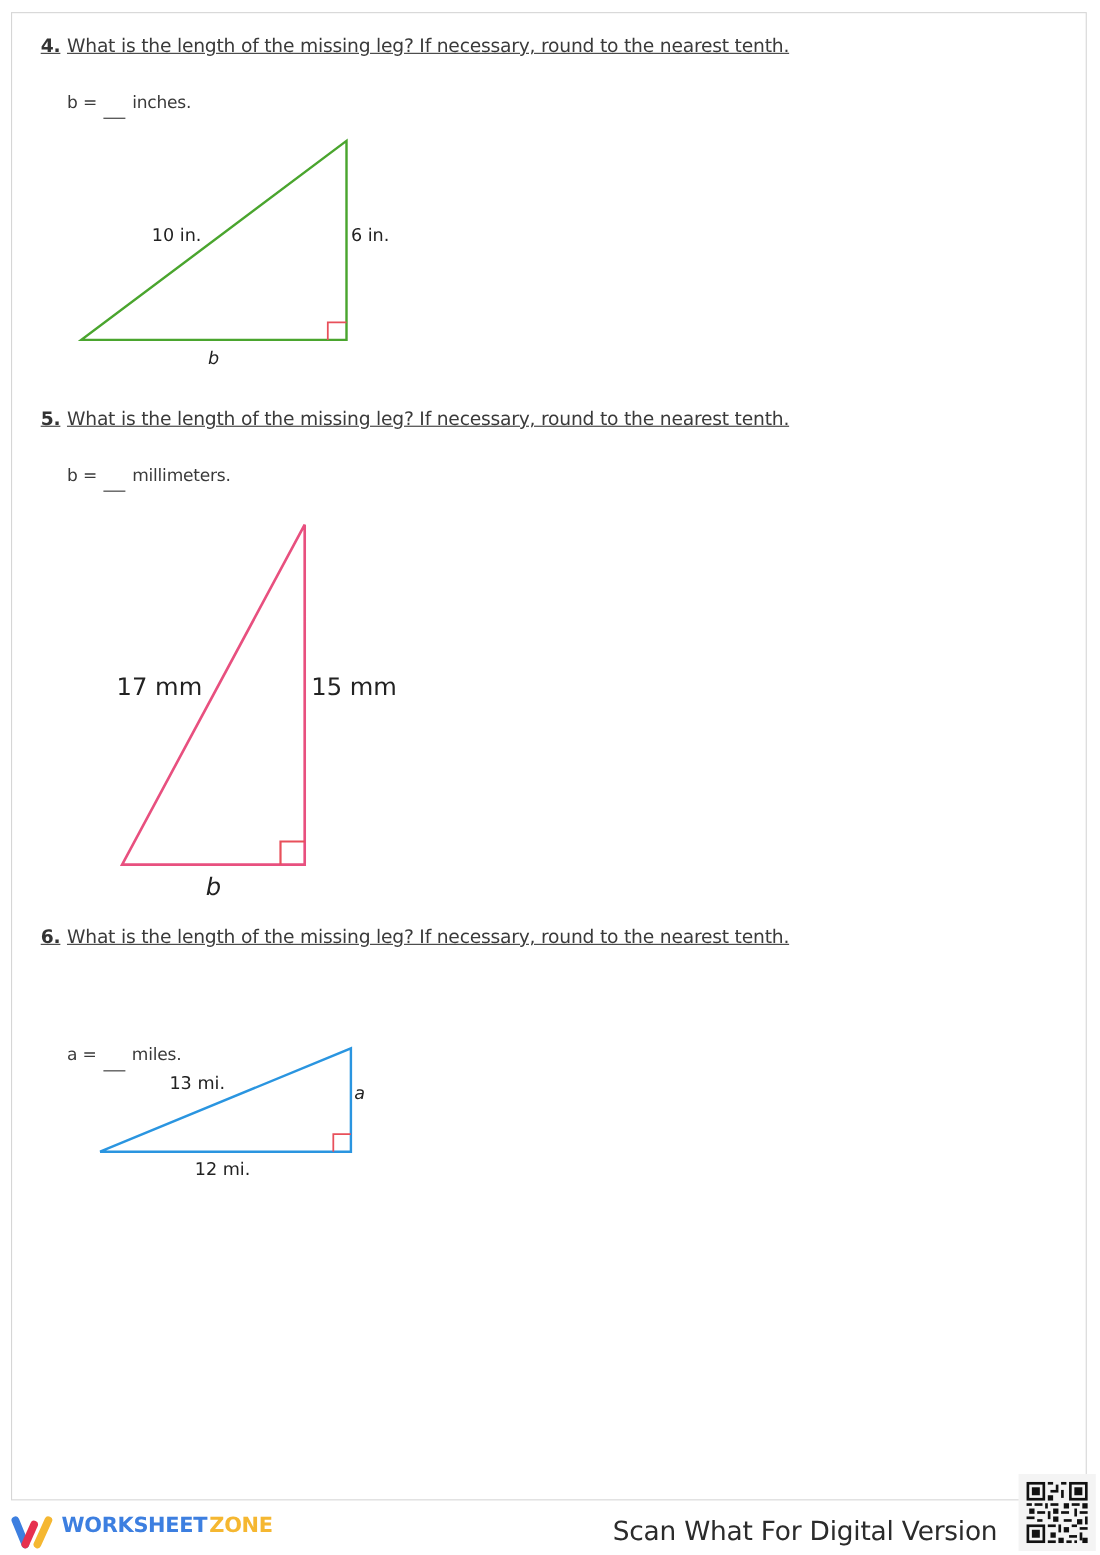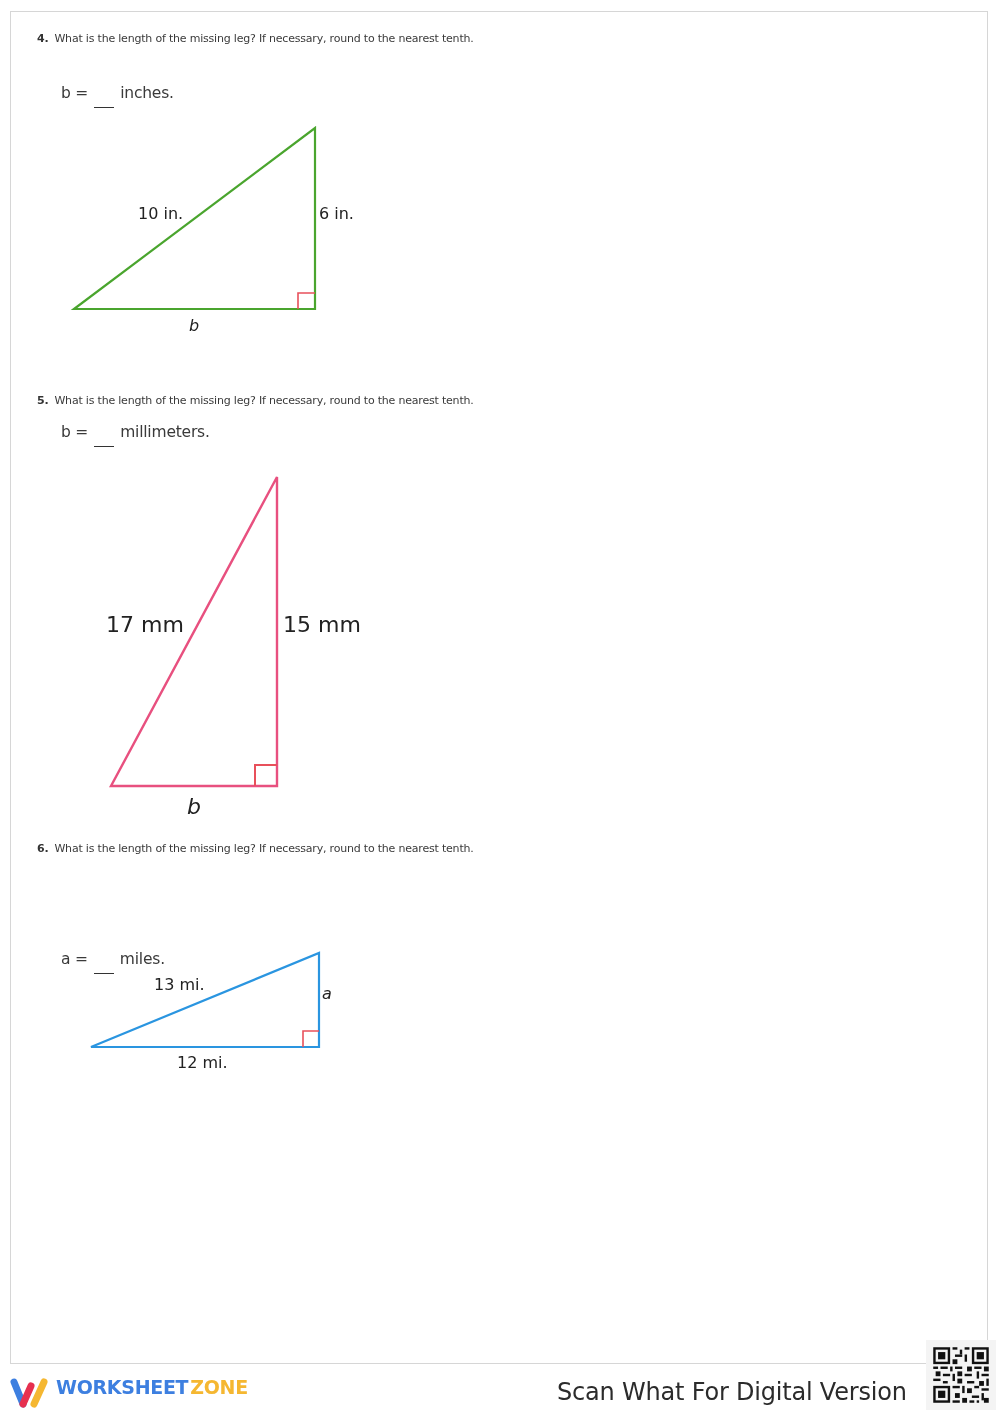--- a/index.html
+++ b/index.html
@@ -20,23 +20,24 @@
       left: 10px;
       top: 11px;
       width: 978px;
       height: 1353px;
       border: 1px solid #d6d6d6;
       box-sizing: border-box;
     }
     .question {
       position: absolute;
       left: 37px;
-      font-size: 11px;
+      font-size: 17px;
       color: #3a3a3a;
       letter-spacing: -0.2px;
+      text-decoration: underline;
     }
     .question .num {
       font-weight: bold;
       color: #333;
       margin-right: 6px;
     }
     .answer {
       position: absolute;
       left: 61px;
       font-size: 15.5px;
@@ -107,21 +108,21 @@
   <span>b =</span><span class="blank"></span><span>inches.</span>
 </div>
 <svg class="fig" style="left:0;top:0;" width="1000" height="360">
   <polygon points="74,309 315,309 315,128" fill="none" stroke="#4aa52e" stroke-width="2.2" stroke-linejoin="miter"></polygon>
   <polyline points="298,309 298,293 315,293" fill="none" stroke="#e8505b" stroke-width="1.6"></polyline>
   <text x="138" y="219" font-size="16">10 in.</text>
   <text x="319" y="219" font-size="16">6 in.</text>
   <text x="189" y="331" font-size="16" font-style="italic">b</text>
 </svg>
 
-<div class="question" style="top:371px;margin-top:23px;">
+<div class="question" style="top:371px;">
   <span class="num">5.</span><span>What is the length of the missing leg? If necessary, round to the nearest tenth.</span>
 </div>
 <div class="answer" style="top:403px;">
   <span>b =</span><span class="blank"></span><span>millimeters.</span>
 </div>
 <svg class="fig" style="left:0;top:0;" width="1000" height="840">
   <polygon points="111,786 277,786 277,477" fill="none" stroke="#e8507f" stroke-width="2.4" stroke-linejoin="miter"></polygon>
   <polyline points="255,786 255,765 277,765" fill="none" stroke="#e8505b" stroke-width="2"></polyline>
   <text x="106" y="632" font-size="22">17 mm</text>
   <text x="283" y="632" font-size="22">15 mm</text>

